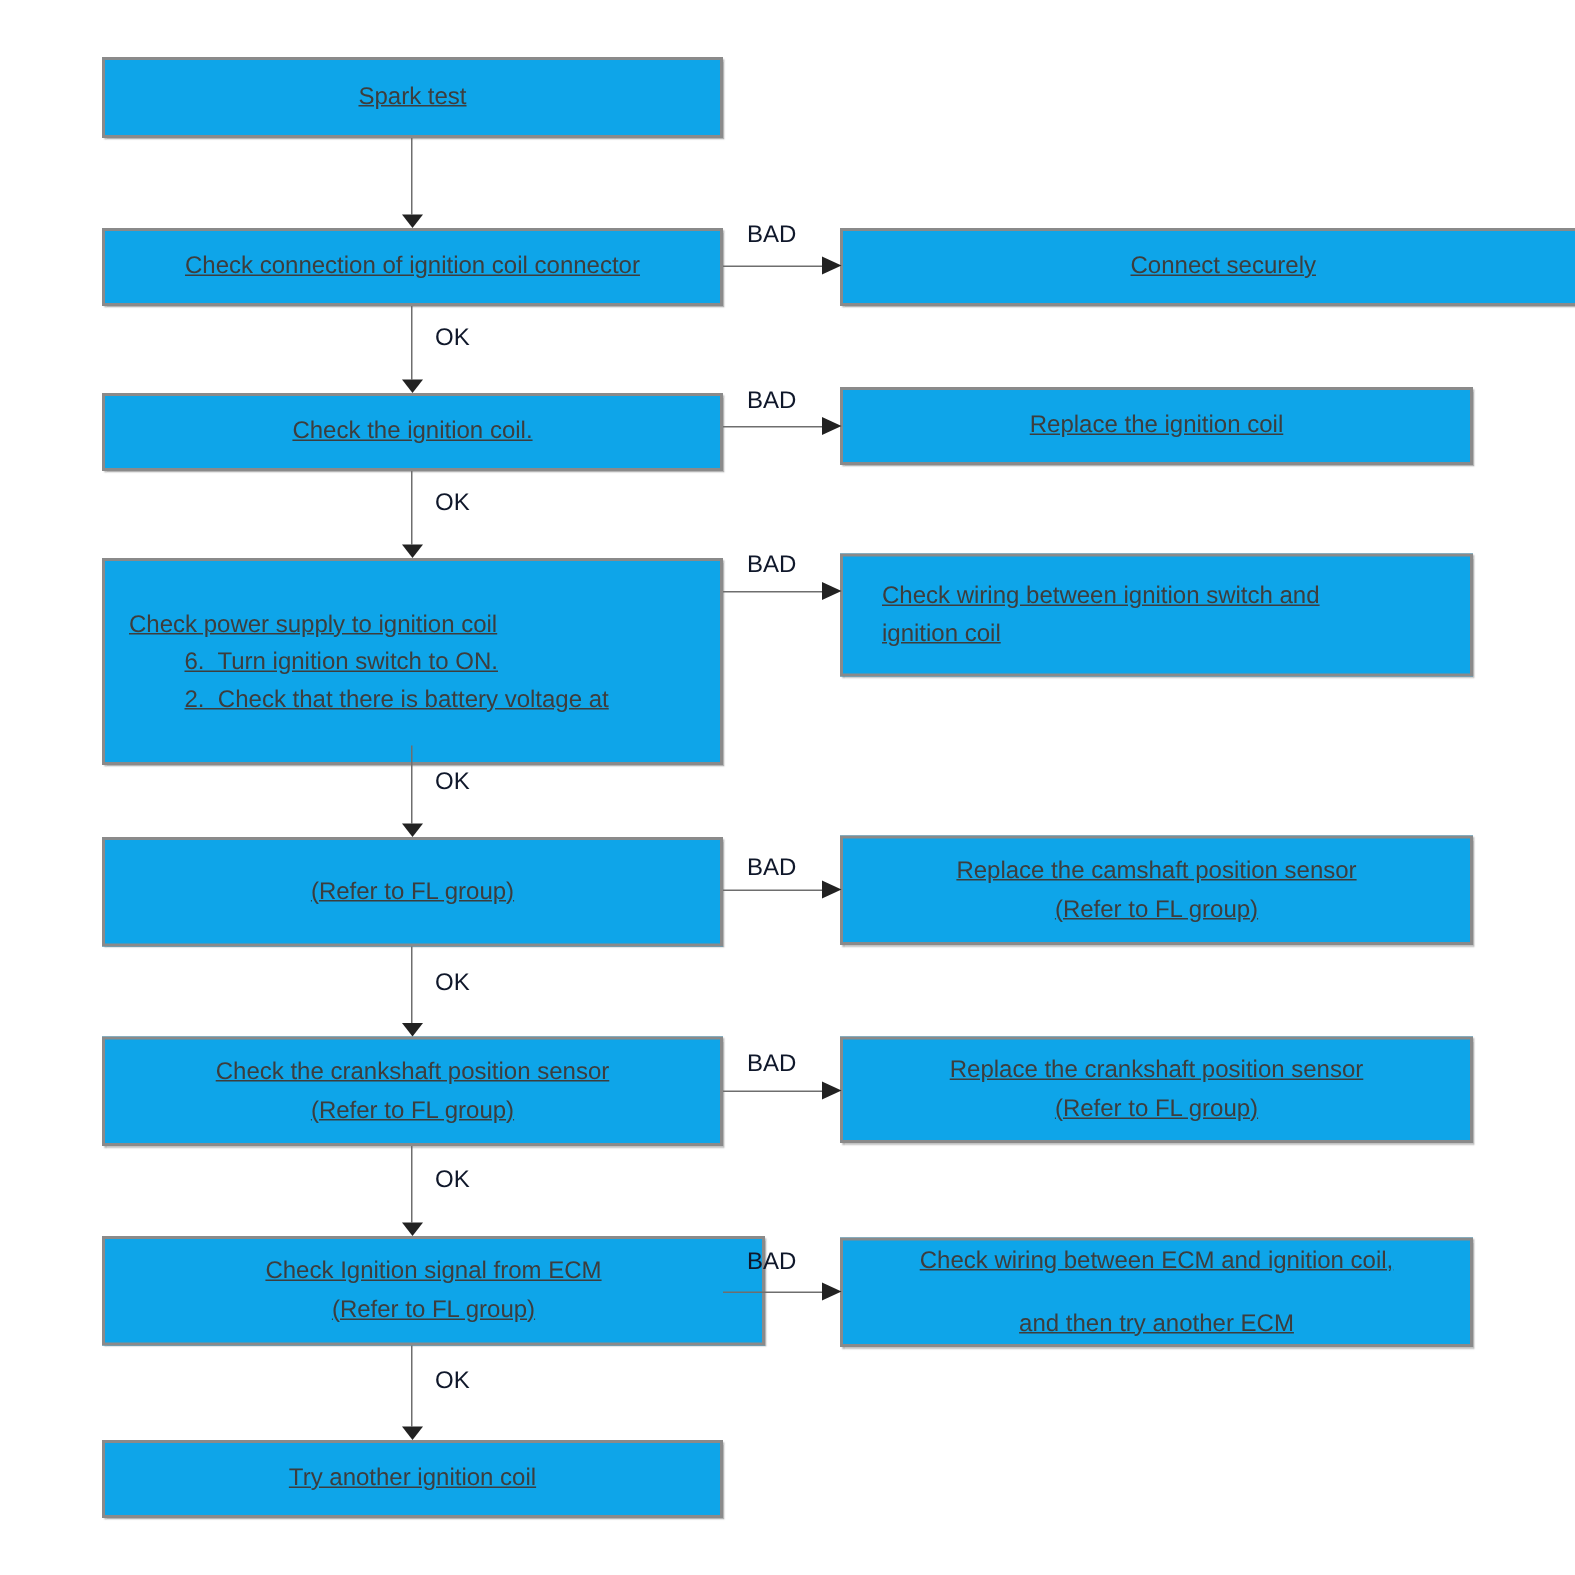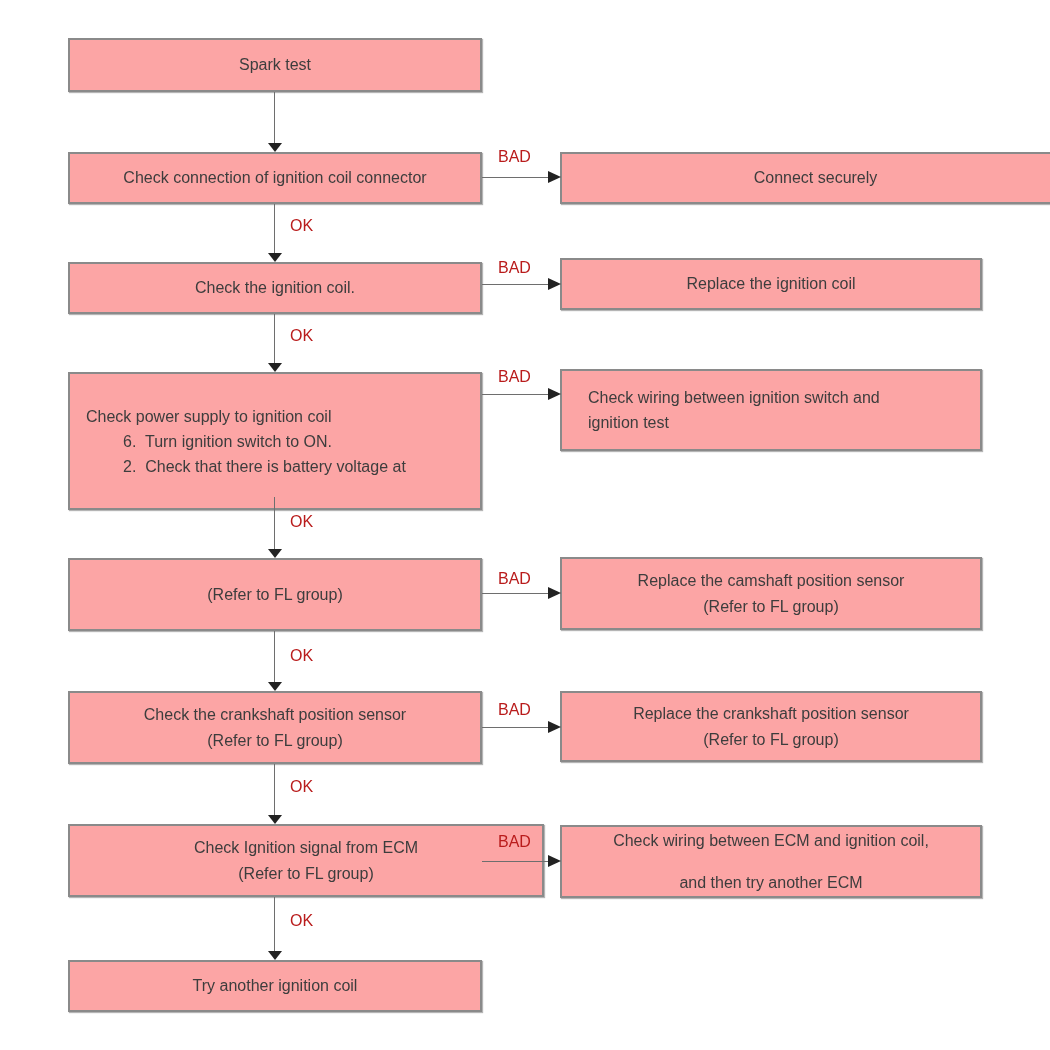--- a/index.html
+++ b/index.html
@@ -2,47 +2,47 @@
 <html><head>
 <meta charset="utf-8">
 <style>
   html,body { margin:0; padding:0; background:#ffffff; }
   .canvas {
     position:relative; width:1050px; height:1050px; background:#ffffff;
     font-family:"Liberation Sans", sans-serif; color:#3d3d3d;
     font-size:16px; overflow:hidden;
   }
   .box {
-    position:absolute; background:#fca5a5;
+    position:absolute; background:#0ea5e9;
     border:2px solid #8a8a8a;
     box-shadow:1px 1px 1px rgba(90,90,90,0.45);
     display:flex; flex-direction:column; justify-content:center;
     align-items:center; text-align:center;
-    line-height:26px; box-sizing:border-box;
+    line-height:26px; box-sizing:border-box;text-decoration:underline;
   }
   .box.left-align { align-items:stretch; text-align:left; line-height:25px; }
   .line-block { width:100%; }
   .pre { white-space:pre; }
   .ind-0 { padding-left:16px; }
   .ind-1 { padding-left:53px; }
   .ind-2 { padding-left:80px; }
   .pad-left { padding-left:26px; padding-right:8px; }
   .vline { position:absolute; width:1px; background:#6e6e6e; }
   .hline { position:absolute; height:1px; background:#6e6e6e; }
   .arrow-down {
     position:absolute; width:0; height:0;
     border-left:7px solid transparent; border-right:7px solid transparent;
     border-top:9px solid #222222;
   }
   .arrow-right {
     position:absolute; width:0; height:0;
     border-top:6px solid transparent; border-bottom:6px solid transparent;
     border-left:13px solid #222222;
   }
-  .lbl { position:absolute; font-size:16px; color:#b91c1c; }
+  .lbl { position:absolute; font-size:16px; color:#0f172a; }
 </style>
 </head>
 <body>
 
 <div class="canvas">
 
   <div class="box" style="left:68px; top:38px; width:414px; height:54px;">
     <div class="line-block">Spark test</div>
   </div>
 
@@ -62,40 +62,40 @@
 
   <div class="box" style="left:68px; top:558px; width:414px; height:73px;">
     <div class="line-block">(Refer to FL group)</div>
   </div>
 
   <div class="box" style="left:68px; top:691px; width:414px; height:73px;">
     <div class="line-block">Check the crankshaft position sensor</div>
     <div class="line-block">(Refer to FL group)</div>
   </div>
 
-  <div class="box" style="left:68px; top:824px; width:476px; height:73px;">
+  <div class="box" style="left:68px; top:824px; width:442px; height:73px;">
     <div class="line-block">Check Ignition signal from ECM</div>
     <div class="line-block">(Refer to FL group)</div>
   </div>
 
   <div class="box" style="left:68px; top:960px; width:414px; height:52px;">
     <div class="line-block">Try another ignition coil</div>
   </div>
 
   <div class="box" style="left:560px; top:152px; width:511px; height:52px;">
     <div class="line-block">Connect securely</div>
   </div>
 
   <div class="box" style="left:560px; top:258px; width:422px; height:52px;">
     <div class="line-block">Replace the ignition coil</div>
   </div>
 
   <div class="box left-align" style="left:560px; top:369px; width:422px; height:82px;">
     <div class="line-block pad-left">Check wiring between ignition switch and</div>
-    <div class="line-block pad-left">ignition test</div>
+    <div class="line-block pad-left">ignition coil</div>
   </div>
 
   <div class="box" style="left:560px; top:557px; width:422px; height:73px;">
     <div class="line-block">Replace the camshaft position sensor</div>
     <div class="line-block">(Refer to FL group)</div>
   </div>
 
   <div class="box" style="left:560px; top:691px; width:422px; height:71px;">
     <div class="line-block">Replace the crankshaft position sensor</div>
     <div class="line-block">(Refer to FL group)</div>

